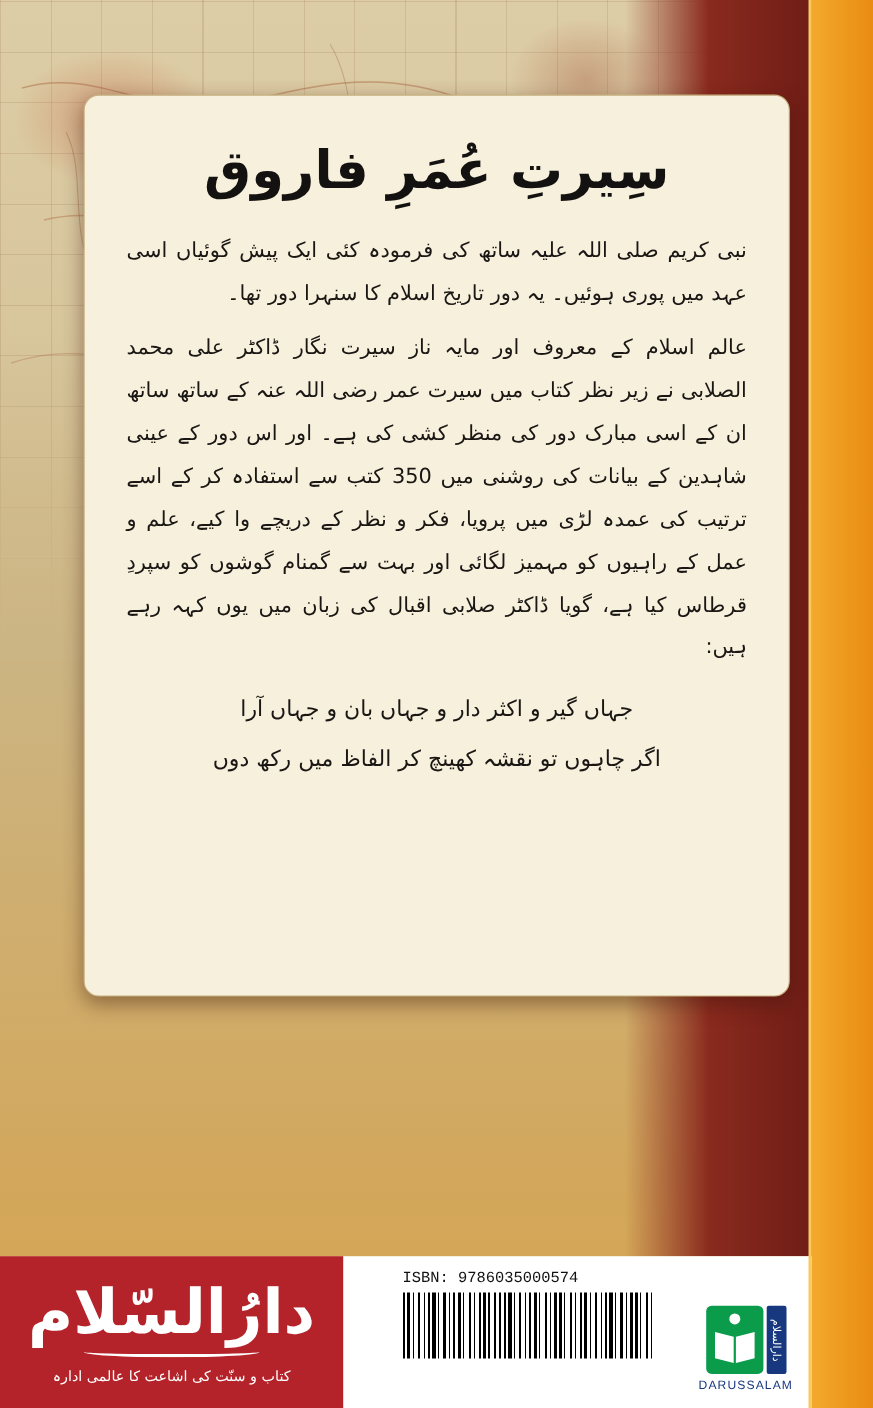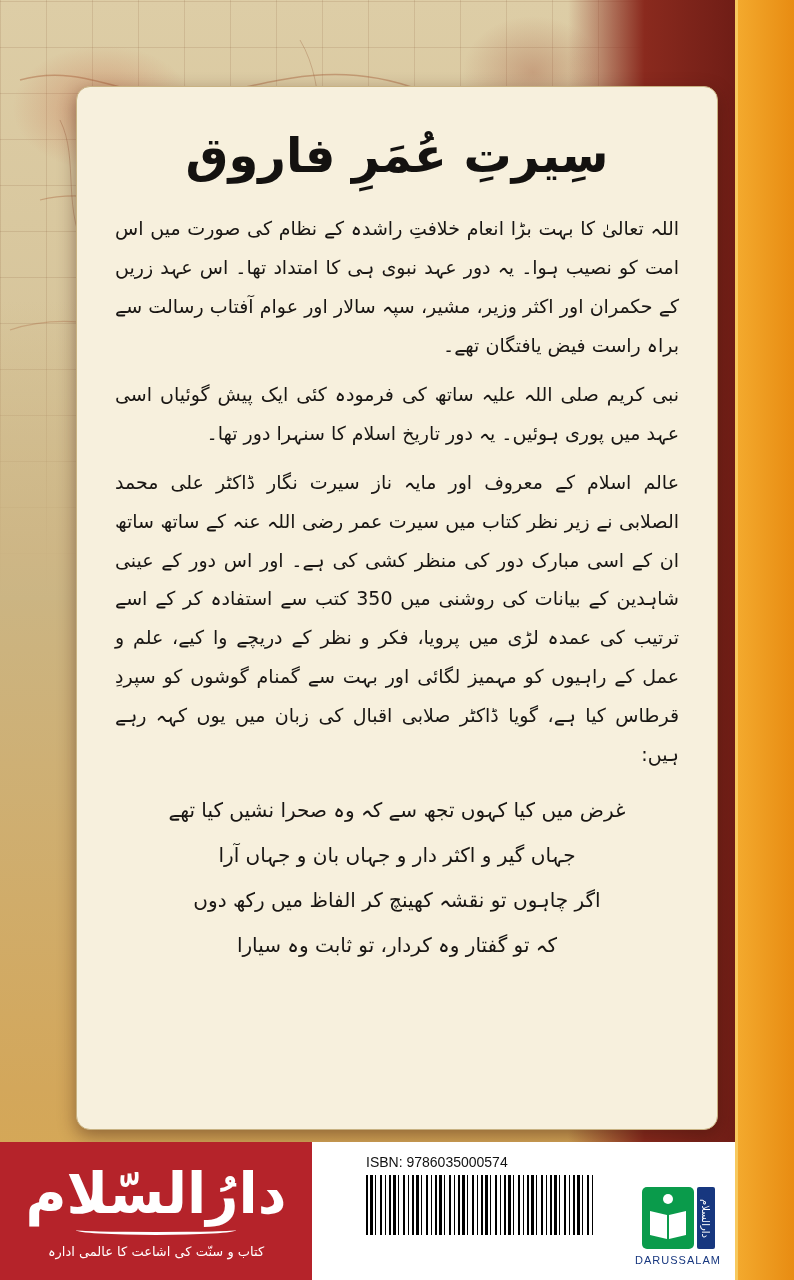--- a/index.html
+++ b/index.html
@@ -41,21 +41,21 @@
   .footer-bar { position:absolute; bottom:0; left:0; width:794px; height:138px; background:#ffffff; z-index:4; }
   .publisher-block {
     position:absolute; bottom:0; left:0; width:312px; height:138px; background:#b5232a;
     color:#fff; display:flex; flex-direction:column; align-items:center; justify-content:center; gap:5px;
     direction:rtl; z-index:5;
   }
   .publisher-calligraphy { font-size:56px; font-weight:bold; line-height:1.1; }
   .cal-underline { width:160px; height:8px; border-bottom:3px solid #fff; border-radius:0 0 100% 100% / 0 0 10px 10px; margin-top:-6px; }
   .publisher-tagline { font-size:13px; margin-top:4px; }
   .footer-center { position:absolute; bottom:8px; left:336px; width:296px; height:122px; background:#fff; z-index:5; }
-  .isbn-label { font-family:Liberation Sans, sans-serif; font-size:14px; color:#111; padding:4px 0 5px 30px; }
+  .isbn-label { font-family:Liberation Mono, monospace; font-size:14px; color:#111; padding:4px 0 5px 30px; }
   .barcode-bars {
     height:60px; margin-left:30px; width:230px;
     background:repeating-linear-gradient(90deg,
       #000 0 2px, #fff 2px 4px, #000 4px 7px, #fff 7px 9px,
       #000 9px 10px, #fff 10px 14px, #000 14px 16px, #fff 16px 19px,
       #000 19px 20px, #fff 20px 23px);
   }
   .barcode-digits { font-family:"DejaVu Sans Mono", monospace; font-size:16px; letter-spacing:5px; padding-left:22px; color:#000; margin-top:2px; }
   .darussalam-logo {
     position:absolute; bottom:14px; right:66px; width:100px; z-index:7;
@@ -65,21 +65,21 @@
   .logo-green { width:52px; height:62px; background:#0a9b4b; border-radius:5px; position:relative; }
   .logo-dot { position:absolute; top:7px; left:50%; margin-left:-5px; width:10px; height:10px; background:#fff; border-radius:50%; }
   .page { position:absolute; bottom:12px; width:17px; height:24px; background:#fff; }
   .page-left  { left:8px;  transform:skewY(14deg); }
   .page-right { right:8px; transform:skewY(-14deg); }
   .logo-blue { width:18px; height:62px; background:#17377f; margin-left:3px; display:flex; align-items:center; justify-content:center; border-radius:2px; }
   .logo-vertical-text { writing-mode:vertical-rl; color:#fff; font-size:10px; }
   .brand-caption { color:#17377f; font-weight:normal; font-size:11px; letter-spacing:1px; margin-top:5px; font-family:"Liberation Sans", sans-serif; }
   
   .content-panel {
-    position:absolute; top:86px; left:76px; width:642px; height:1044px; z-index:3;
+    position:absolute; top:86px; left:76px; width:642px; height:820px; z-index:3;
     background:#f7f0dd; border:1px solid #c8b282; border-radius:14px;
     box-shadow:0 6px 18px rgba(60,20,10,.45);
     padding:26px 38px; box-sizing:border-box; overflow:hidden;
     direction:rtl; color:#191613;
   }
   .title { text-align:center; font-size:48px; font-weight:bold; margin:14px 0 26px; color:#141210; }
   .para { font-size:19px; line-height:2.05; text-align:justify; margin:0 0 10px; }
   .poetry { margin-top:14px; text-align:center; }
   .poetry-line { font-size:20px; line-height:2.25; }
 </style>
@@ -92,28 +92,25 @@
     <path d="M40,200 C120,180 180,240 260,220 S400,190 480,230 S620,210 720,250" fill="none" stroke="#a0522d" stroke-width="1.2" opacity="0.35"></path>
     <path d="M10,330 C100,300 170,360 250,340 S390,310 470,350 S610,330 730,370" fill="none" stroke="#a0522d" stroke-width="1.2" opacity="0.3"></path>
     <path d="M60,120 C80,160 60,210 90,260 S120,360 100,420" fill="none" stroke="#8b4a2a" stroke-width="1" opacity="0.3"></path>
     <path d="M300,40 C330,90 310,150 350,200 S380,300 360,360" fill="none" stroke="#8b4a2a" stroke-width="1" opacity="0.28"></path>
   </svg>
 </div>
 <div class="maroon-band"></div>
 
 <div class="content-panel">
   <h1 class="title">سِیرتِ عُمَرِ فاروق</h1>
-  <p class="para">اللہ تعالیٰ کا بہت بڑا انعام خلافتِ راشدہ کے نظام کی صورت میں اس امت کو نصیب ہوا۔ یہ دور عہد نبوی ہی کا امتداد تھا۔ اس عہد زریں کے حکمران اور اکثر وزیر، مشیر، سپہ سالار اور عوام آفتاب رسالت سے براہ راست فیض یافتگان تھے۔</p>
   <p class="para">نبی کریم صلی اللہ علیہ ساتھ کی فرمودہ کئی ایک پیش گوئیاں اسی عہد میں پوری ہوئیں۔ یہ دور تاریخ اسلام کا سنہرا دور تھا۔</p>
   <p class="para">عالم اسلام کے معروف اور مایہ ناز سیرت نگار ڈاکٹر علی محمد الصلابی نے زیر نظر کتاب میں سیرت عمر رضی اللہ عنہ کے ساتھ ساتھ ان کے اسی مبارک دور کی منظر کشی کی ہے۔ اور اس دور کے عینی شاہدین کے بیانات کی روشنی میں 350 کتب سے استفادہ کر کے اسے ترتیب کی عمدہ لڑی میں پرویا، فکر و نظر کے دریچے وا کیے، علم و عمل کے راہیوں کو مہمیز لگائی اور بہت سے گمنام گوشوں کو سپردِ قرطاس کیا ہے، گویا ڈاکٹر صلابی اقبال کی زبان میں یوں کہہ رہے ہیں:</p>
   <div class="poetry">
-    <div class="poetry-line">غرض میں کیا کہوں تجھ سے کہ وہ صحرا نشیں کیا تھے</div>
     <div class="poetry-line">جہاں گیر و اکثر دار و جہاں بان و جہاں آرا</div>
     <div class="poetry-line">اگر چاہوں تو نقشہ کھینچ کر الفاظ میں رکھ دوں</div>
-    <div class="poetry-line">کہ تو گفتار وہ کردار، تو ثابت وہ سیارا</div>
   </div>
 </div>
 
 <div class="footer-bar"></div>
 
 <div class="publisher-block">
   <div class="publisher-calligraphy">دارُالسّلام</div>
   <div class="cal-underline"></div>
   <div class="publisher-tagline">کتاب و سنّت کی اشاعت کا عالمی ادارہ</div>
 </div>

